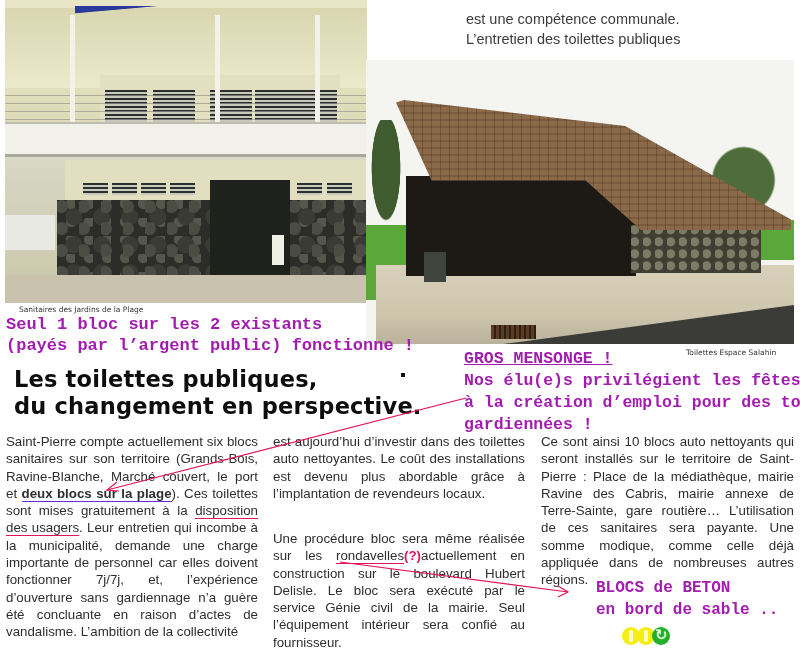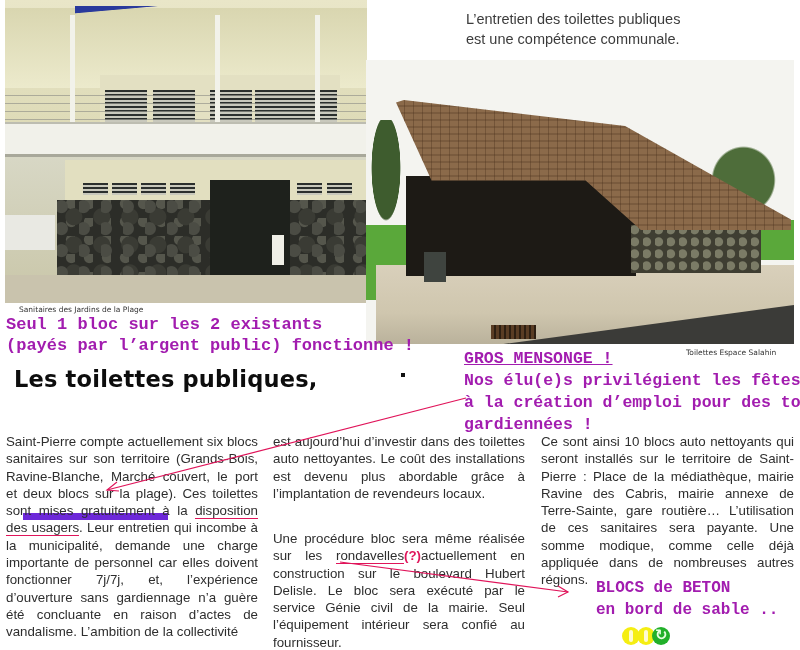--- a/index.html
+++ b/index.html
@@ -100,21 +100,21 @@
 
   
   .col {
     font-size: 13.3px; line-height: 17.3px; color: #2e2e2e; text-align: justify;
   }
   .col1 { left: 6px; top: 433px; width: 252px; }
   .col2 { left: 273px; top: 433px; width: 252px; }
   .col2b { left: 273px; top: 530px; width: 252px; }
   .col3 { left: 541px; top: 433px; width: 253px; }
   .col p { margin: 0; }
-  .ul-red { border-bottom: 7px solid #6d28d9; padding-bottom: 12px; }
+  .ul-red { border-bottom: 1px solid #6d28d9; padding-bottom: 0; font-weight: bold; }
   .ul-pink { border-bottom: 1.5px solid #e0145a; }
 
   
   .smileys { left: 622px; top: 627px; display: flex; gap: 0; }
   .sm { width: 18px; height: 18px; border-radius: 50%; position: relative; margin-right: -3px; }
   .sm-y { background: #f5ee12; }
   .sm-y::after { content: ""; position: absolute; left: 7px; top: 3px; width: 4px; height: 12px;
     background: #fffbd0; border-radius: 2px; }
   .sm-g { background: #22b02a; }
   .sm-g::after { content: "↻"; position: absolute; left: 3px; top: -1px; font-size: 15px; color: #e7ffe0;
@@ -162,41 +162,42 @@
   <div class="abs p2-ground"></div>
   <div class="abs p2-dark"></div>
   <div class="abs p2-stone"></div>
   <div class="abs p2-roof"></div>
   <div class="abs p2-bin"></div>
   <div class="abs p2-road"></div>
   <div class="abs p2-grate"></div>
 </div>
 
 <div class="abs intro">
+  <div>est une compétence communale.</div>
   <div>L’entretien des toilettes publiques</div>
-  <div>est une compétence communale.</div>
 </div>
 
 <div class="abs cap1">Sanitaires des Jardins de la Plage</div>
 <div class="abs cap2">Toilettes Espace Salahin</div>
 
 <div class="abs pink ann1">
   <div>Seul 1 bloc sur les 2 existants</div>
   <div>(payés par l’argent public) fonctionne !</div>
 </div>
 
 <div class="abs pink ann2">
   <div class="u">GROS MENSONGE !</div>
   <div>Nos élu(e)s privilégient les fêtes</div>
   <div>à la création d’emploi pour des toilettes</div>
   <div>gardiennées !</div>
 </div>
 
 <div class="abs headline">
   <div>Les toilettes publiques,</div>
+  <div>du changement en perspective.</div>
 </div>
 
 <div class="abs col col1">
   <p><span>Saint-Pierre compte actuellement six blocs sanitaires sur son territoire (Grands-Bois, Ravine-Blanche, Marché couvert, le port et </span><span class="ul-red">deux blocs sur la plage</span><span>). Ces toilettes sont mises gratuitement à la </span><span class="ul-pink">disposition des usagers</span><span>. Leur entretien qui incombe à la municipalité, demande une charge importante de personnel car elles doivent fonctionner 7j/7j, et, l’expérience d’ouverture sans gardiennage n’a guère été concluante en raison d’actes de vandalisme. L’ambition de la collectivité</span></p>
 </div>
 
 <div class="abs col col2">
   <p>est aujourd’hui d’investir dans des toilettes auto nettoyantes. Le coût des installations est devenu plus abordable grâce à l’implantation de revendeurs locaux.</p>
 </div>
 <div class="abs col col2b">

